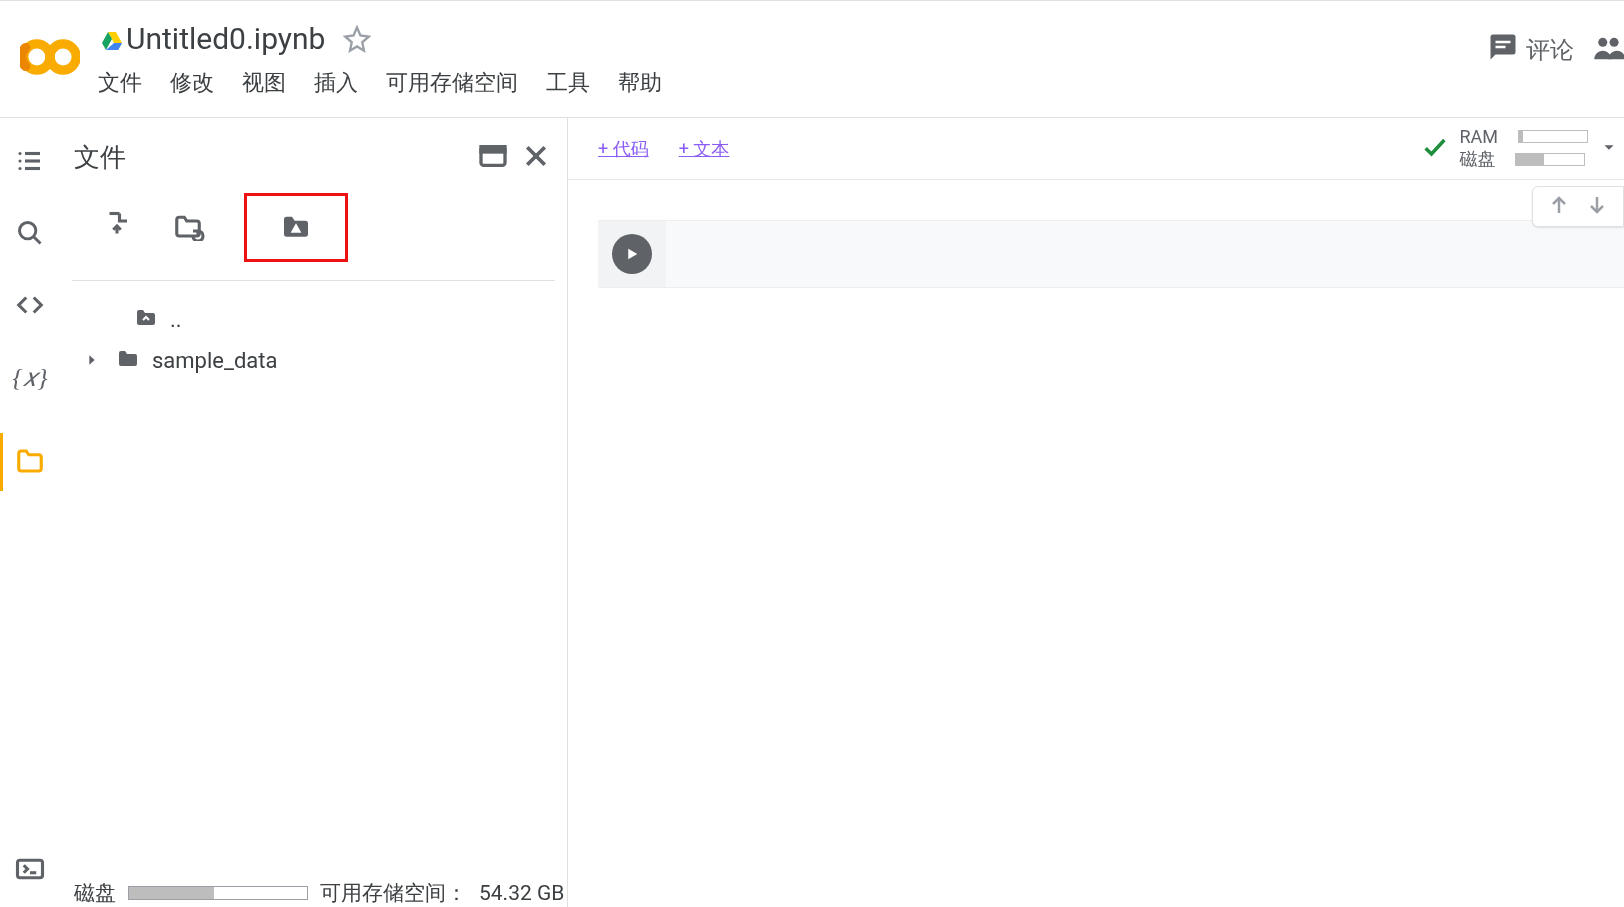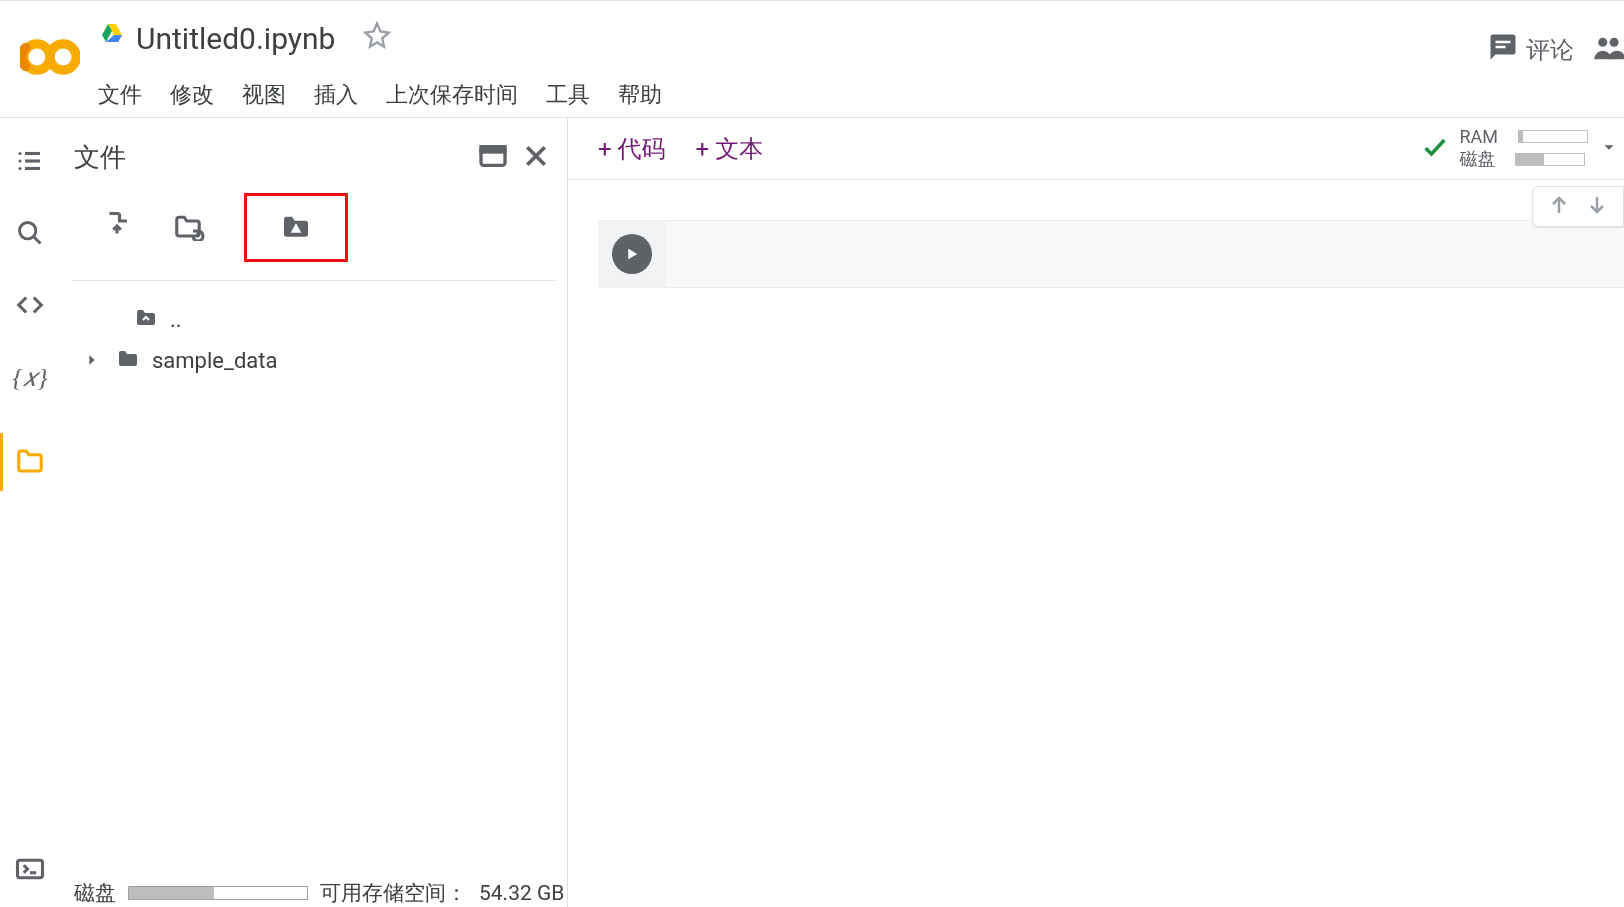--- a/index.html
+++ b/index.html
@@ -31,23 +31,22 @@
       margin-right: 18px;
       margin-top: 6px;
     }
     .header-main {
       display: flex;
       flex-direction: column;
       flex: 1;
     }
     .title-row {
       display: flex;
-      align-items: flex-start;
-      gap: 10px;
-      margin-bottom: 24px;
+      align-items: flex-end;
+      margin-bottom: 12px;
     }
     .drive-icon {
       width: 28px;
       height: 24px;
     }
     .doc-title {
       font-size: 30px;
       color: #3c4043;
       font-weight: 400;
     }
@@ -211,26 +210,27 @@
       background: #fff;
     }
     .main-toolbar {
       display: flex;
       align-items: center;
       padding: 8px 4px 8px 30px;
       gap: 30px;
       border-bottom: 1px solid #e8e8e8;
     }
     .add-btn {
-      font-size: 24px;
-      color: #701a75;
+      font-size: 18px;
+      color: #8b5cf6;
       display: flex;
       align-items: center;
       gap: 6px;
       cursor: pointer;
+      text-decoration: underline;
     }
     .main-toolbar .spacer { flex: 1; }
     .conn-status {
       display: flex;
       align-items: center;
       gap: 10px;
       color: #5f6368;
     }
     .check-icon { color: #1e8e3e; }
     .res-block {
@@ -322,21 +322,21 @@
         <svg width="28" height="28" viewBox="0 0 24 24" fill="none" stroke="#9aa0a6" stroke-width="2">
           <path d="M12 2l2.9 6.9L22 10l-5.5 4.8L18 22l-6-3.6L6 22l1.5-7.2L2 10l7.1-1.1z"></path>
         </svg>
       </span>
     </div>
     <div class="menu-bar">
       <span class="menu-item">文件</span>
       <span class="menu-item">修改</span>
       <span class="menu-item">视图</span>
       <span class="menu-item">插入</span>
-      <span class="menu-item">上次保存时间</span>
+      <span class="menu-item">可用存储空间</span>
       <span class="menu-item">工具</span>
       <span class="menu-item">帮助</span>
     </div>
   </div>
   <div class="header-right">
     <div class="comment-btn">
       <span>
         <svg width="30" height="30" viewBox="0 0 24 24" fill="#5f6368">
           <path d="M20 2H4a2 2 0 0 0-2 2v18l4-4h14a2 2 0 0 0 2-2V4a2 2 0 0 0-2-2z"></path>
           <rect x="6" y="7" width="12" height="2" fill="#fff"></rect>

